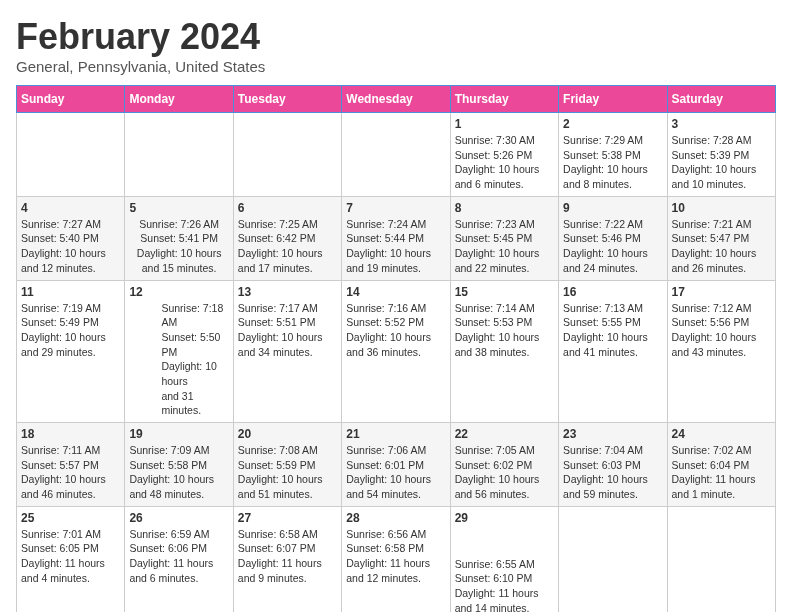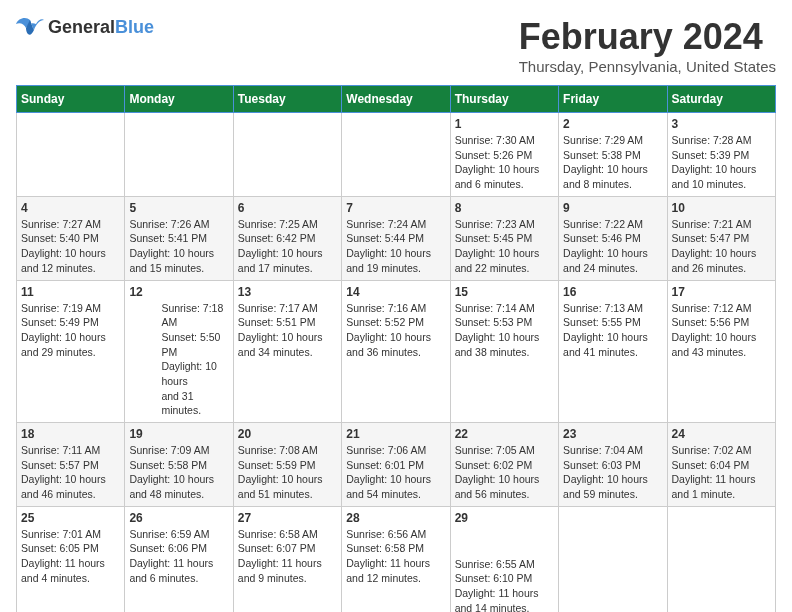--- a/index.html
+++ b/index.html
@@ -30,21 +30,21 @@
     .title-block { }
     .month-title { font-size: 36px; font-weight: bold; color: #333; }
     .location-title { font-size: 15px; color: #555; }
 
     .calendar {
       width: 100%;
       border-collapse: collapse;
       font-size: 11px;
     }
     .calendar th {
-      background: #15803d;
+      background: #ec4899;
       color: #fff;
       padding: 6px 4px;
       text-align: left;
       font-size: 12px;
       font-weight: bold;
       border: 1px solid #4a90d9;
     }
     .calendar td {
       border: 1px solid #ccc;
       vertical-align: top;
@@ -67,32 +67,23 @@
       color: #333;
       font-size: 10.5px;
       line-height: 1.4;
     }
     .empty-cell { background: #fff !important; }
   </style>
 </head>
 <body>
 
 <div class="header-area">
-  <div class="logo">
-    <svg class="logo-bird" viewBox="0 0 28 22" xmlns="http://www.w3.org/2000/svg">
-      <path d="M14 4 C10 0, 2 2, 0 8 C4 6, 8 8, 10 12 C12 8, 16 6, 20 8 C22 4, 26 2, 28 4 C24 4, 20 8, 18 14 C16 10, 14 4, 14 4Z" fill="#4a90d9"></path>
-      <path d="M14 4 C14 4, 16 10, 18 14 C16 18, 14 20, 12 18 C10 16, 10 12, 10 12 C12 8, 14 4, 14 4Z" fill="#2a6db5"></path>
-    </svg>
-    <div>
-      <span class="logo-text-general">General</span><span class="logo-text-blue">Blue</span>
-    </div>
-  </div>
   <div class="title-block">
     <div class="month-title">February 2024</div>
-    <div class="location-title">Thursday, Pennsylvania, United States</div>
+    <div class="location-title">General, Pennsylvania, United States</div>
   </div>
 </div>
 
 <table class="calendar">
   <thead>
     <tr>
     <th>Sunday</th>
         <th>Monday</th>
         <th>Tuesday</th>
         <th>Wednesday</th>
@@ -132,21 +123,21 @@
       <tr>
         <td>
           <span class="day-number">4</span>
           <div class="day-info" style="white-space: pre-line;">Sunrise: 7:27 AM
 Sunset: 5:40 PM
 Daylight: 10 hours
 and 12 minutes.</div>
         </td>
         <td>
           <span class="day-number">5</span>
-          <div class="day-info" style="white-space: pre-line;">Sunrise: 7:26 AM
+          <div class="day-info" style="white-space: pre-line; text-align: center;">Sunrise: 7:26 AM
 Sunset: 5:41 PM
 Daylight: 10 hours
 and 15 minutes.</div>
         </td>
         <td>
           <span class="day-number">6</span>
           <div class="day-info" style="white-space: pre-line;">Sunrise: 7:25 AM
 Sunset: 6:42 PM
 Daylight: 10 hours
 and 17 minutes.</div>

